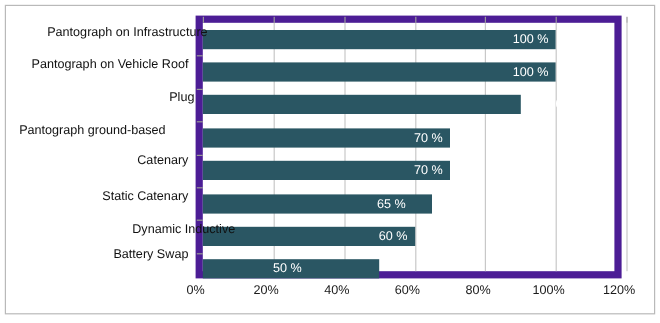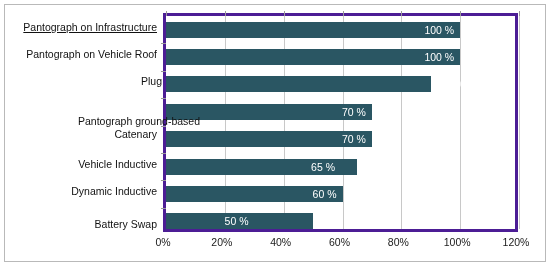--- a/index.html
+++ b/index.html
@@ -30,21 +30,21 @@
     background: #ffffff;
   }
   
   #plot-area {
     position: absolute;
     left: 163px;
     top: 13px;
     width: 355px;
     height: 219px;
     box-sizing: border-box;
-    border: 3px solid #4c1d95;
+    border: 6px solid #4c1d95;
     background: #ffffff;
   }
   .gridline {
     position: absolute;
     top: 0;
     bottom: 0;
     width: 1px;
     background: #c8c8c8;
   }
   .xtick {
@@ -143,28 +143,28 @@
         <div class="bar" style="top: 142.562px; width: 191.208px; background: rgb(42, 86, 99);"></div>
         <div class="bar-label" style="top: 142.562px; left: 0px; width: 175px; color: rgb(255, 255, 255);">65 %</div>
         <div class="bar" style="top: 169.938px; width: 176.5px; background: rgb(42, 86, 99);"></div>
         <div class="bar-label" style="top: 169.938px; left: 0px; width: 176.5px; color: rgb(255, 255, 255);">60 %</div>
         <div class="bar" style="top: 197.312px; width: 147.083px; background: rgb(42, 86, 99);"></div>
         <div class="bar-label" style="top: 197.312px; left: 0px; width: 147.083px; color: rgb(255, 255, 255); text-align: center;">50 %</div>
       </div>
   </div>
 
   <div id="catlabels">
-      <div class="cat-label" style="top: 20.6875px; left: 0px; width: 157px; right: auto; text-decoration: underline;">Pantograph on Infrastructure</div>
+      <div class="cat-label" style="top: 20.6875px; left: 16px; width: 157px; right: auto;">Pantograph on Infrastructure</div>
       <div class="cat-label" style="top: 48.0625px; left: 0px; width: 157px; right: auto;">Pantograph on Vehicle Roof</div>
       <div class="cat-label" style="top: 75.4375px; left: 0px; width: 162px; right: auto;">Plug</div>
-      <div class="cat-label" style="top: 102.812px; left: 16px; width: 184px; right: auto; margin-top: 12px;">Pantograph ground-based</div>
+      <div class="cat-label" style="top: 102.812px; left: 4px; width: 134px; right: auto;">Pantograph ground-based</div>
       <div class="cat-label" style="top: 128px; left: 0px; width: 157px; right: auto;">Catenary</div>
-      <div class="cat-label" style="top: 157.562px; left: 0px; width: 157px; right: auto;">Vehicle Inductive</div>
-      <div class="cat-label" style="top: 184.938px; left: 0px; width: 157px; right: auto;">Dynamic Inductive</div>
-      <div class="cat-label" style="top: 218px; left: 0px; width: 157px; right: auto;">Battery Swap</div>
+      <div class="cat-label" style="top: 157.562px; left: 0px; width: 157px; right: auto;">Static Catenary</div>
+      <div class="cat-label" style="top: 184.938px; left: 0px; width: 157px; right: auto; padding-left: 39px;">Dynamic Inductive</div>
+      <div class="cat-label" style="top: 206px; left: 0px; width: 157px; right: auto;">Battery Swap</div>
     </div>
   <div id="xticklabels">
       <div class="xticklabel" style="left: 163px;">0%</div>
       <div class="xticklabel" style="left: 221.833px;">20%</div>
       <div class="xticklabel" style="left: 280.667px;">40%</div>
       <div class="xticklabel" style="left: 339.5px;">60%</div>
       <div class="xticklabel" style="left: 398.333px; text-align: right;">80%</div>
       <div class="xticklabel" style="left: 457.167px;">100%</div>
       <div class="xticklabel" style="left: 516px;">120%</div>
     </div>

